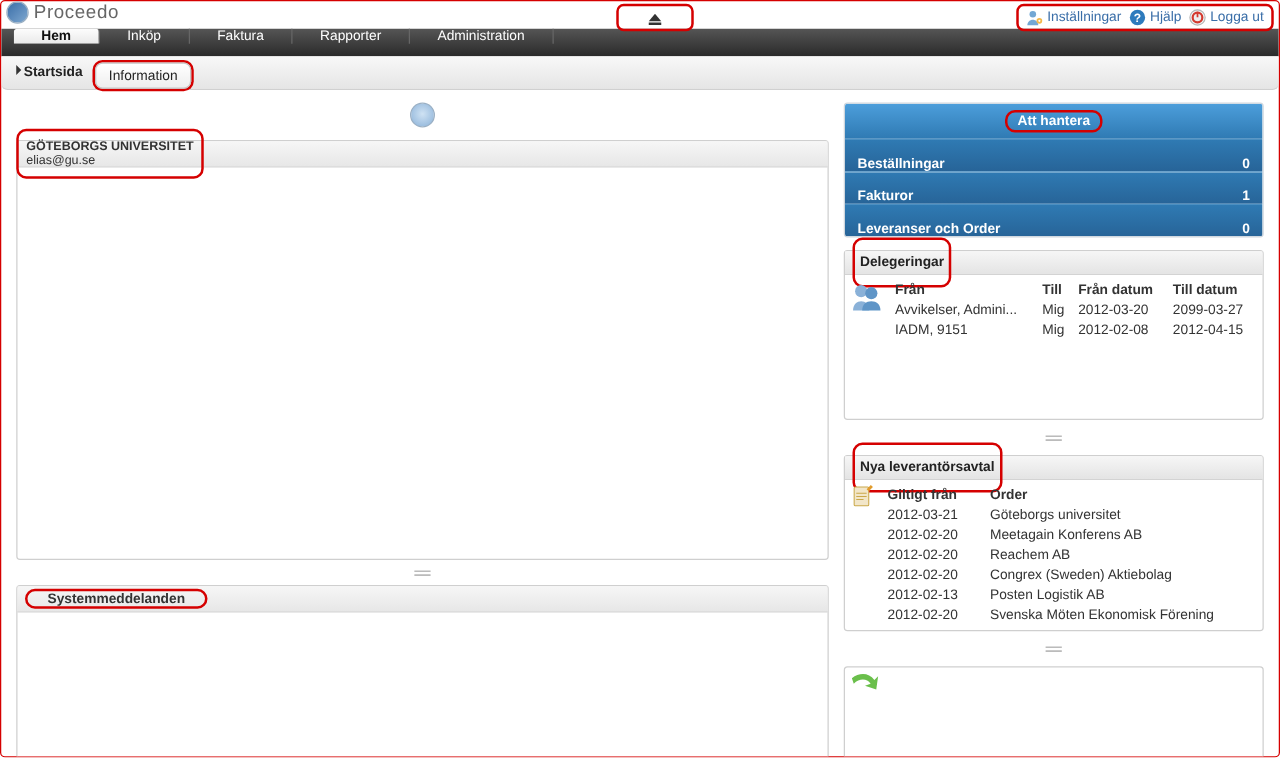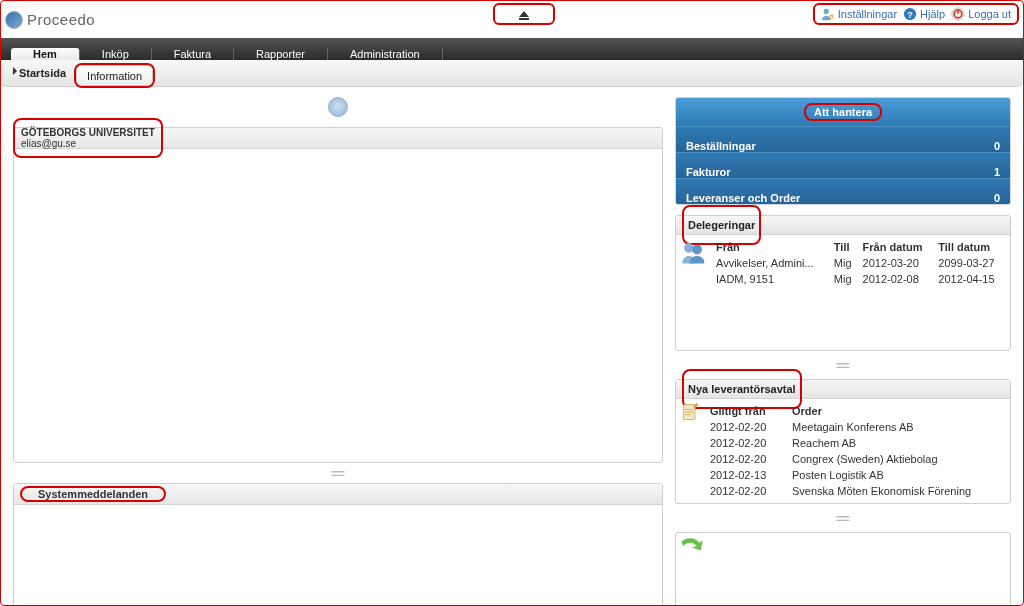--- a/index.html
+++ b/index.html
@@ -1,29 +1,29 @@
 <!DOCTYPE html>
 <html><head>
 <meta charset="utf-8">
 <style>
 html,body{margin:0;padding:0;height:100%;font-family:"Segoe UI",Tahoma,Arial,sans-serif;font-size:11px;color:#222;background:#fff}
 .frame{position:relative;width:1022px;height:604px;border:1px solid #d50000;border-radius:4px;background:#fff;overflow:hidden}
 
-.brand-row{display:flex;align-items:center;height:37px;padding:0 4px}
+.brand-row{display:flex;height:22px;padding:0 4px}
 .brand-logo{width:16px;height:16px;border:1px solid #9bb0c4;border-radius:50%;background:linear-gradient(135deg,#3a6ea8,#7fa8d0);margin-right:4px}
 .brand-name{font-size:15px;color:#666;letter-spacing:.5px}
 .top-center-callout{position:absolute;left:492px;top:2px;width:58px;height:18px;border:2px solid #d50000;border-radius:6px;display:flex;align-items:center;justify-content:center}
 .eject-icon{width:0;height:0;border-left:5px solid transparent;border-right:5px solid transparent;border-bottom:6px solid #333}
 .eject-bar{position:absolute;width:10px;height:2px;background:#333;bottom:3px}
 .top-right-callout{position:absolute;right:4px;top:2px;padding:2px 6px;border:2px solid #d50000;border-radius:6px;display:flex;align-items:flex-end;gap:6px}
 .tr-item{display:flex;align-items:center;gap:3px;color:#3a6ea8}
 .ico{width:14px;height:14px;display:inline-flex;align-items:center;justify-content:center}
 .ico svg{width:14px;height:14px}
 
-.main-nav{display:flex;align-items:flex-end;height:22px;background:linear-gradient(#555,#2a2a2a);color:#fff;font-size:11px}
+.main-nav{display:flex;align-items:flex-start;height:22px;background:linear-gradient(#555,#2a2a2a);color:#fff;font-size:11px}
 .nav-tab{padding:0 22px;display:flex;align-items:center;border-right:1px solid #666;cursor:pointer}
 .nav-tab.active{background:linear-gradient(#fdfdfd,#e9e9e9);color:#111;font-weight:600;border-radius:3px 3px 0 0;margin-left:10px}
 
 .sub-nav{display:flex;align-items:center;height:26px;background:linear-gradient(#f8f8f8,#e5e5e5);border-bottom:1px solid #d0d0d0;padding:0 6px;border-radius:0 0 5px 5px}
 .sub-link{padding:0 6px;display:flex;align-items:flex-start;gap:2px}
 .sub-tab{height:19px;padding:0 10px;display:flex;align-items:center;border:1px solid #c6c6c6;border-radius:3px 3px 0 0;background:linear-gradient(#fff,#eee);margin-left:4px;margin-top:5px;box-shadow:0 0 0 2px #d50000;border-radius:6px}
 .caret{width:0;height:0;border-top:4px solid transparent;border-bottom:4px solid transparent;border-left:4px solid #333}
 
 .content{display:flex;gap:12px;padding:10px 12px 12px 12px;height:calc(100% - 28px - 22px - 26px)}
 .col-left{flex:1;display:flex;flex-direction:column;gap:6px}
@@ -221,20 +221,24 @@
                   <path d="M6 8h10M6 11h10M6 14h7" stroke="#caa84a" stroke-width="1"></path>
                 </svg>
             </div>
             <table class="tbl">
               <tbody>
                   <tr>
                 <th style="width:74px">Giltigt från</th>
                 <th>Order</th>
               </tr>
               <tr>
+                    <td>2012-03-21</td>
+                    <td>Göteborgs universitet</td>
+                  </tr>
+              <tr>
                     <td>2012-02-20</td>
                     <td>Meetagain Konferens AB</td>
                   </tr>
               <tr>
                     <td>2012-02-20</td>
                     <td>Reachem AB</td>
                   </tr>
               <tr>
                     <td>2012-02-20</td>
                     <td>Congrex (Sweden) Aktiebolag</td>

